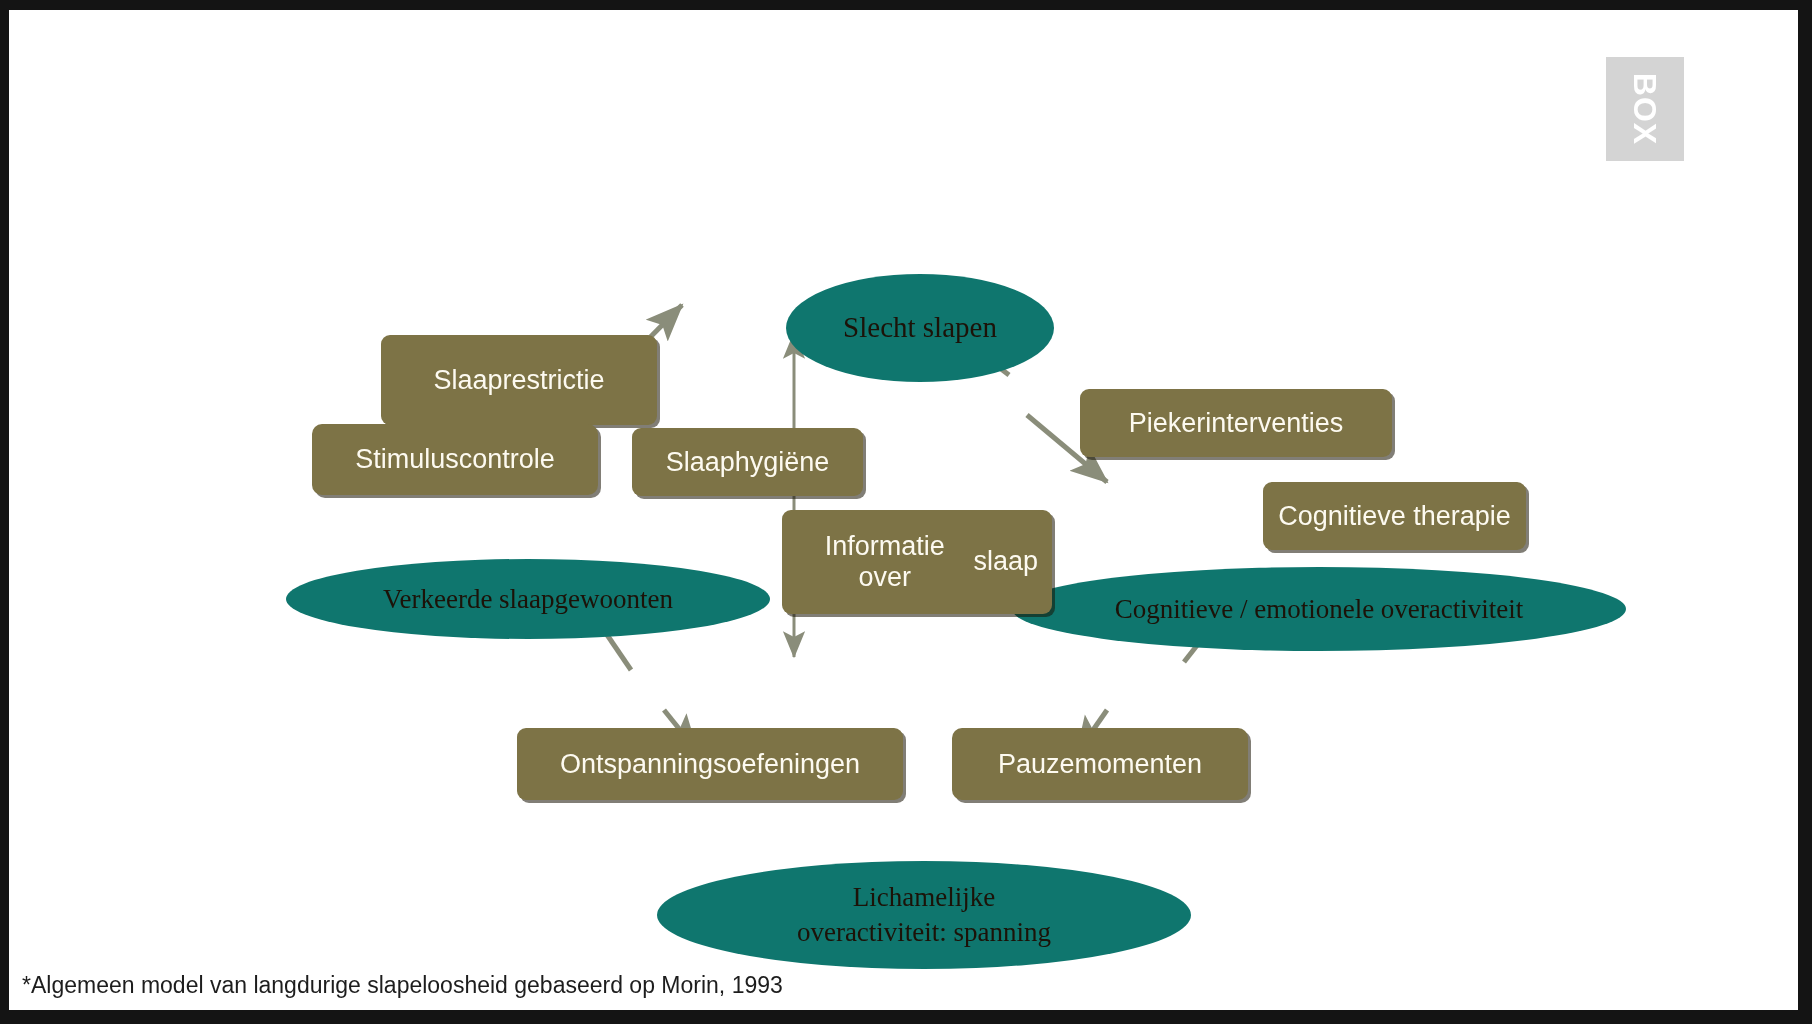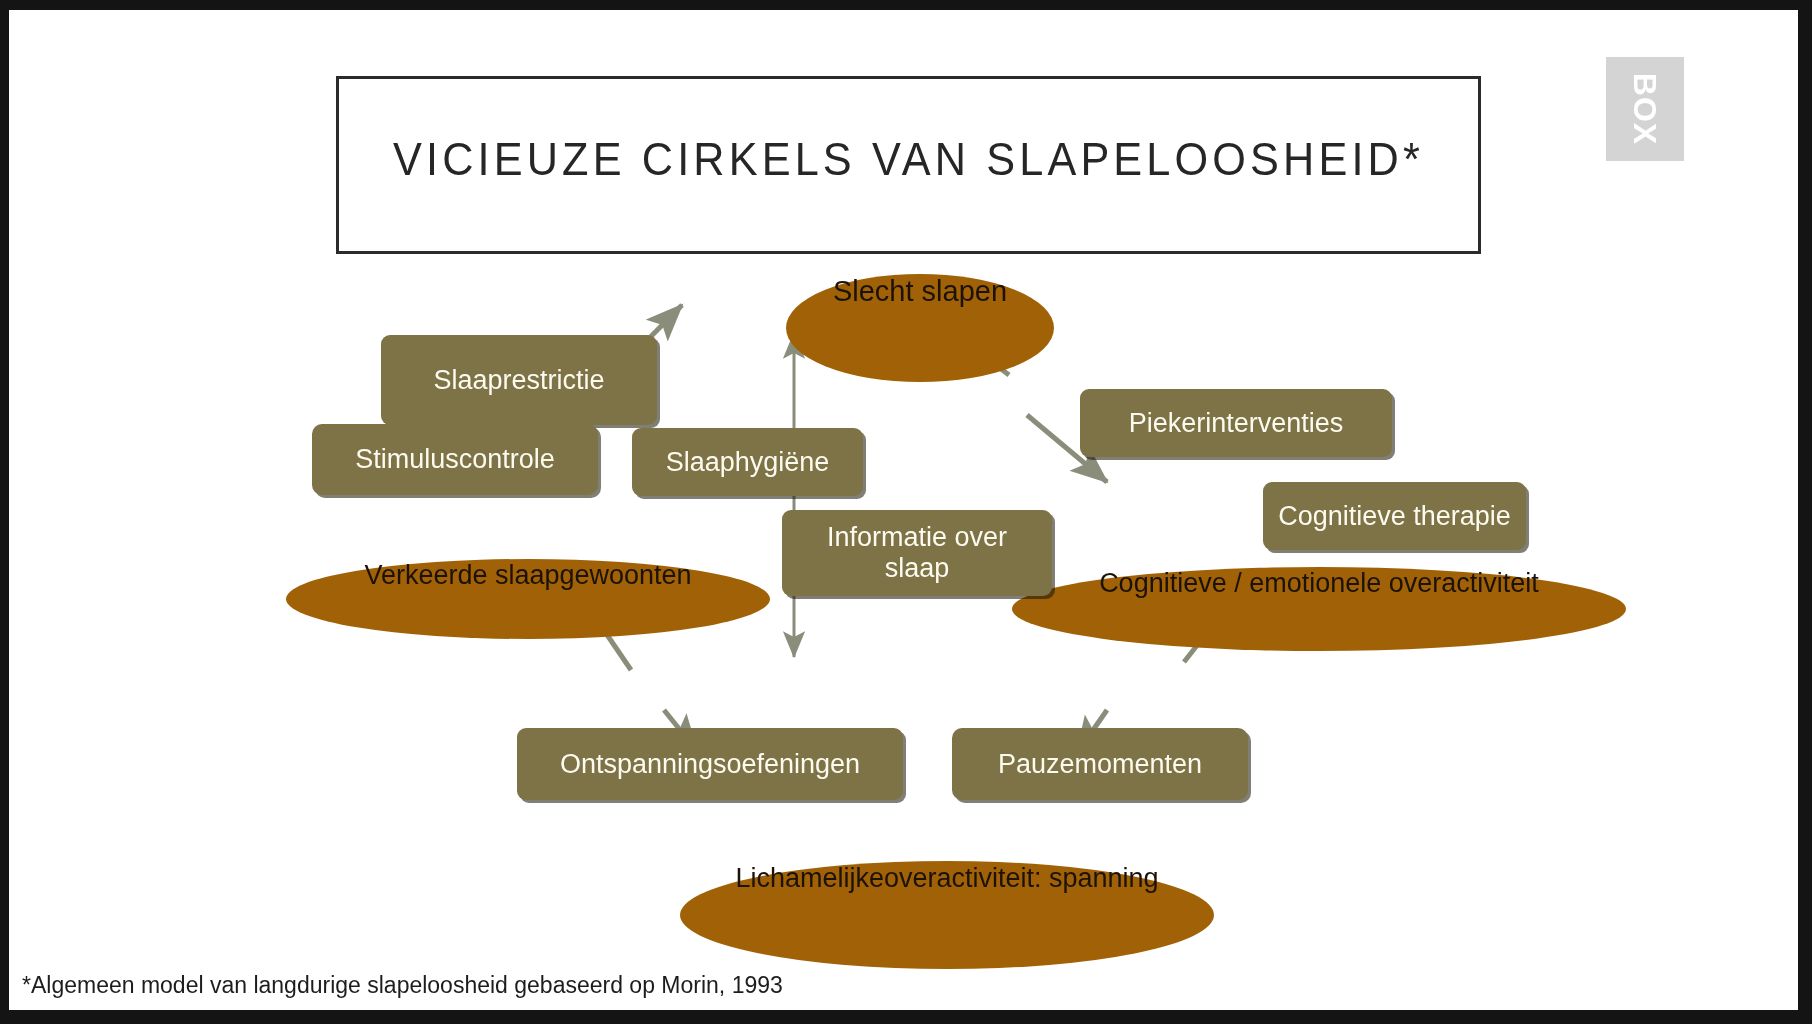--- a/index.html
+++ b/index.html
@@ -92,27 +92,28 @@
   #arrows {
     position: absolute;
     left: 0; top: 0;
     width: 1789px; height: 1000px;
     pointer-events: none;
   }
 
   
   .ellipse {
     position: absolute;
-    background: #a16207;
+    background: #0f766e;
     border-radius: 50%;
     display: flex;
+    align-items: center;
     justify-content: center;
     text-align: center;
     color: #1c1208;
-    font-family: Liberation Sans, sans-serif;
+    font-family: Liberation Serif, serif;
     font-size: 27px;
     line-height: 1.22;
     box-sizing: border-box;
     padding: 0 22px;
   }
 
   
   .tbox {
     position: absolute;
     background: #7d7346;
@@ -140,23 +141,20 @@
     color: #1d1d1d;
     white-space: nowrap;
   }
 </style>
 </head>
 <body>
 
 <div id="frame">
   <div id="slide">
 
-    <div id="title-box">
-      <div id="title-text">VICIEUZE CIRKELS VAN SLAPELOOSHEID*</div>
-    </div>
 
     <div id="logo">
       <div id="logo-plate"></div>
       <div id="logo-letters">BOX</div>
     </div>
 
     <svg id="arrows" viewBox="0 0 1789 1000" width="1789" height="1000">
       <defs>
         <marker id="ah" markerWidth="9" markerHeight="9" refX="7.2" refY="3.1" orient="auto" markerUnits="strokeWidth">
           <path d="M0,0 L7.6,3.1 L0,6.2 L1.6,3.1 z" fill="#8A8D7A"></path>
@@ -212,38 +210,38 @@
     </div>
 
     <div class="ellipse" style="left:277px; top:549px; width:484px; height:80px;">
       <span>Verkeerde slaapgewoonten</span>
     </div>
 
     <div class="ellipse" style="left:1003px; top:557px; width:614px; height:84px;">
       <span>Cognitieve / emotionele overactiviteit</span>
     </div>
 
-    <div class="ellipse" style="left:671px; top:851px; width:534px; height:108px; flex-direction:row; line-height:1.28;">
+    <div class="ellipse" style="left:648px; top:851px; width:534px; height:108px; flex-direction:column; line-height:1.28;">
       <span>Lichamelijke</span>
       <span>overactiviteit: spanning</span>
     </div>
 
     <div class="tbox" style="left:372px; top:325px; width:276px; height:90px;">
       <span>Slaaprestrictie</span>
     </div>
 
     <div class="tbox" style="left:303px; top:414px; width:286px; height:71px;border-radius:10px;">
       <span>Stimuluscontrole</span>
     </div>
 
     <div class="tbox" style="left:623px; top:418px; width:231px; height:68px;">
       <span>Slaaphygiëne</span>
     </div>
 
-    <div class="tbox" style="left:773px; top:500px; width:270px; height:86px; flex-direction:column; line-height:1.16;">
+    <div class="tbox" style="left:773px; top:500px; width:270px; height:104px; flex-direction:row; line-height:1.16;">
       <span>Informatie over</span>
       <span>slaap</span>
     </div>
 
     <div class="tbox" style="left:1038px; top:379px; width:312px; height:68px;margin-left:33px;">
       <span>Piekerinterventies</span>
     </div>
 
     <div class="tbox" style="left:1254px; top:472px; width:263px; height:68px;">
       <span>Cognitieve therapie</span>

